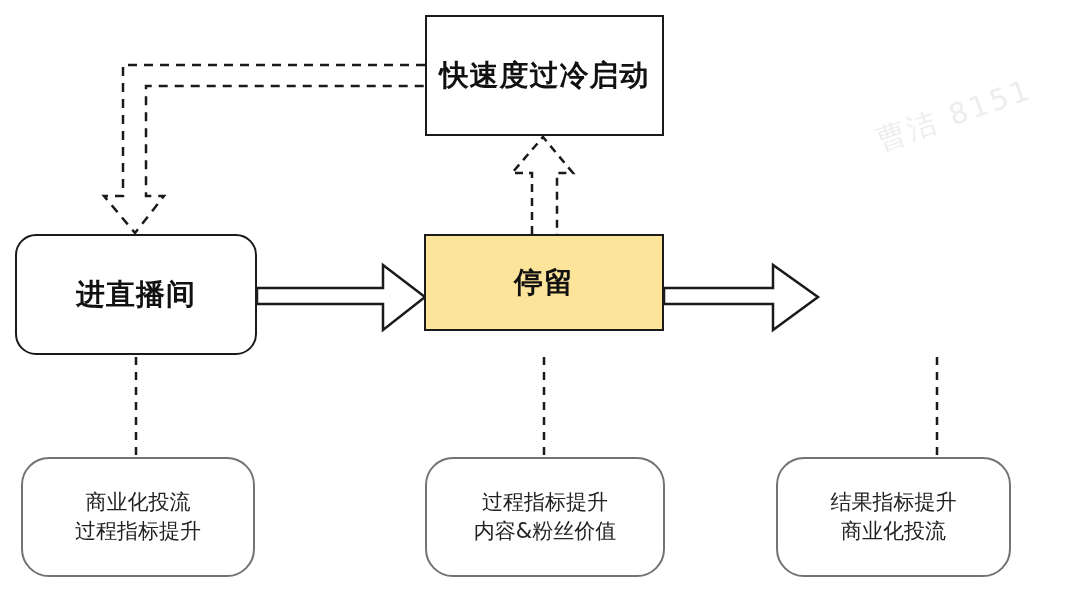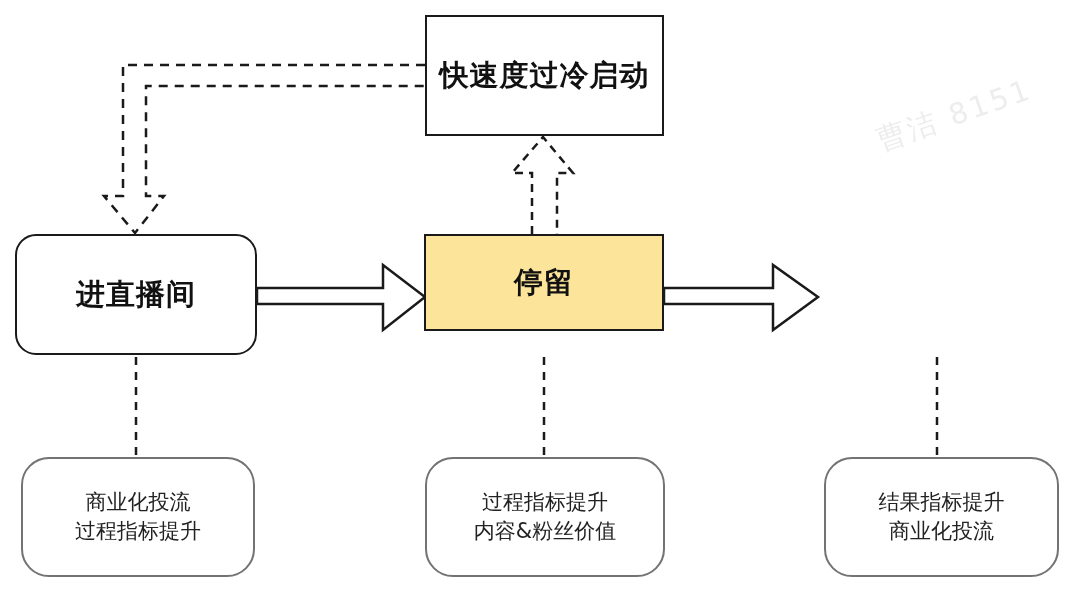--- a/index.html
+++ b/index.html
@@ -51,21 +51,21 @@
     flex-direction: column;
     align-items: center;
     justify-content: center;
     font-size: 21px;
     line-height: 29px;
     color: #222222;
     text-align: center;
   }
   .note-enter { left: 21px;  width: 234px; }
   .note-stay  { left: 425px; width: 240px; }
-  .note-buy   { left: 824px; width: 235px; }
+  .note-buy   { left: 776px; width: 235px; }
   .watermark {
     position: absolute;
     left: 878px;
     top: 122px;
     transform: rotate(-19deg);
     transform-origin: left center;
     color: #ededed;
     font-size: 29px;
     letter-spacing: 3px;
     white-space: nowrap;

